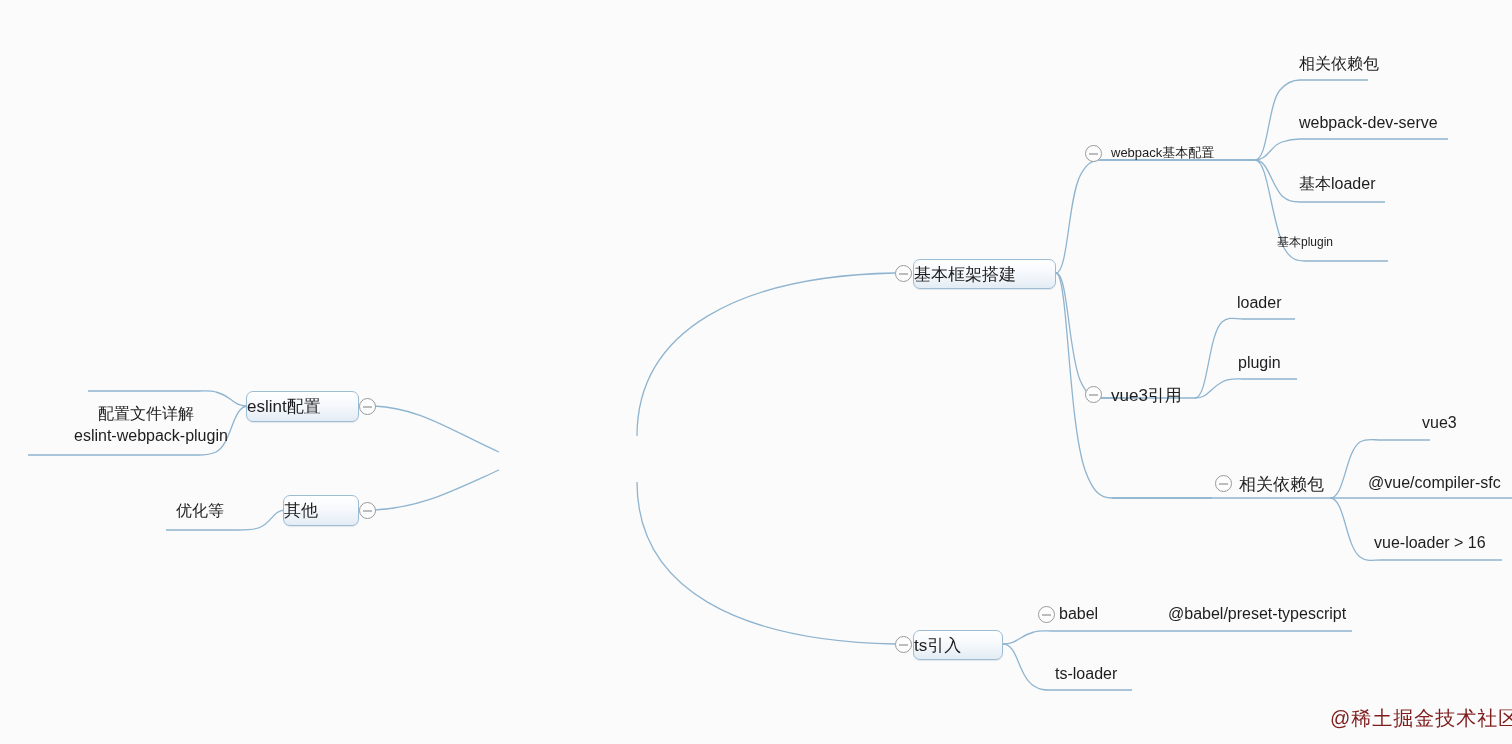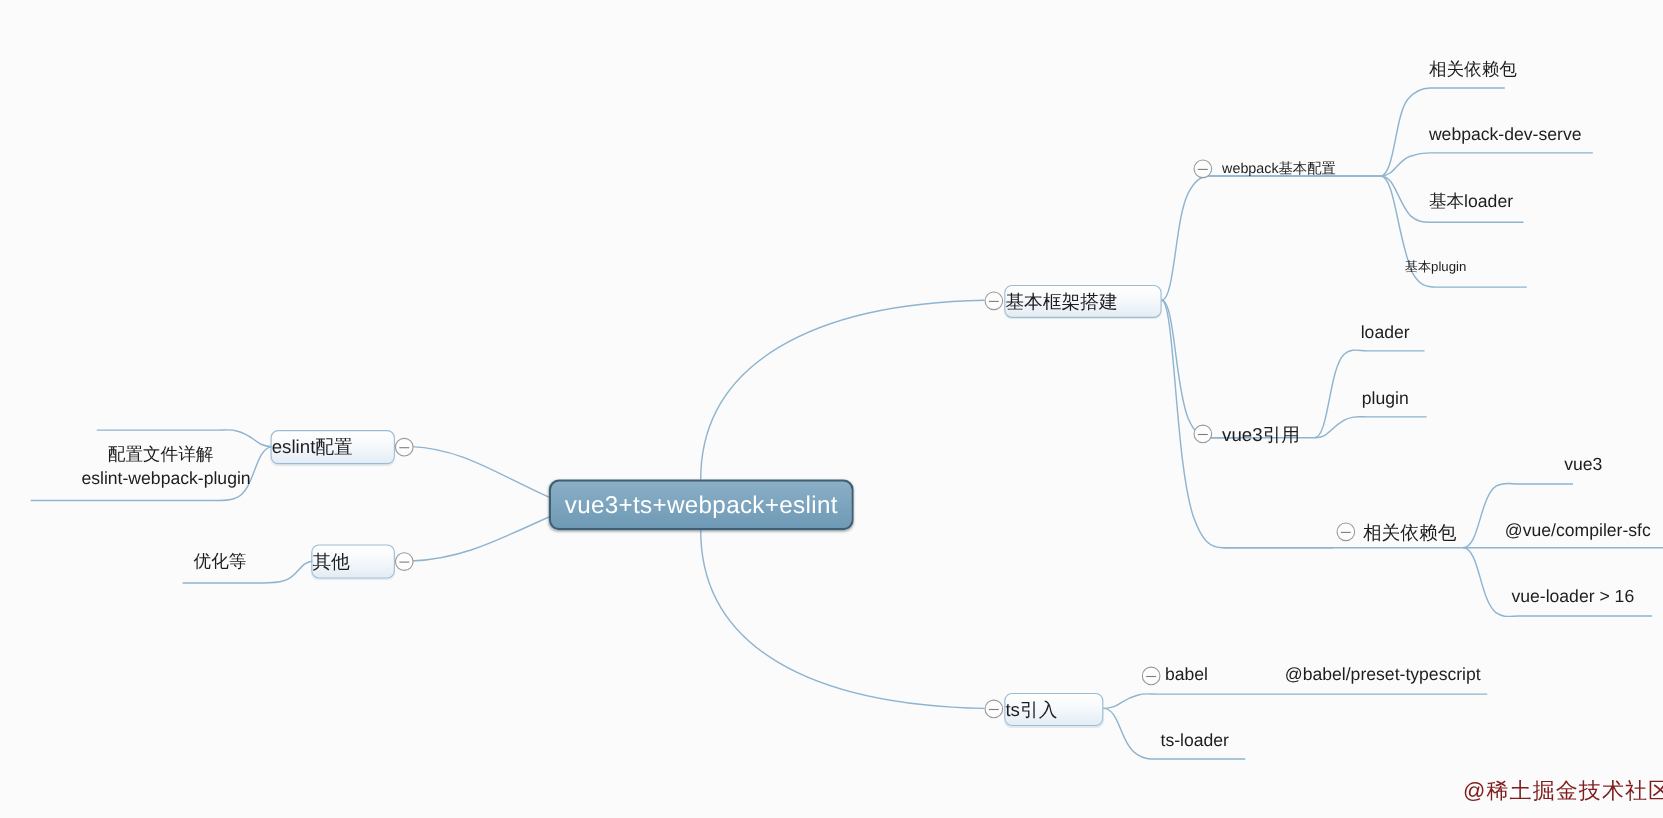--- a/index.html
+++ b/index.html
@@ -108,23 +108,20 @@
       <path d="M 1003 644 C 1018 644 1018 636 1034 632 C 1040 630 1045 631 1052 631 L 1352 631"></path>
       <path d="M 1003 644 C 1018 644 1018 676 1034 686 C 1040 690 1045 690 1052 690 L 1132 690"></path>
 
       <path d="M 248 406 C 232 406 232 396 216 392 C 210 390 205 391 198 391 L 88 391"></path>
       <path d="M 248 406 C 232 406 232 444 216 452 C 210 455 205 455 198 455 L 28 455"></path>
 
       <path d="M 286 510 C 272 510 272 524 258 528 C 252 530 246 530 238 530 L 166 530"></path>
     </g>
   </svg>
 
-  <div class="root-node" style="left:499px;top:436px;width:277px;height:46px;font-size:22px;">
-    <span>vue3+ts+webpack+eslint</span>
-  </div>
 
   <div class="toggle" style="left:895px;top:265px;"></div>
   <div class="box-node" style="left:913px;top:259px;width:143px;height:30px;font-size:17px;">
     <span>基本框架搭建</span>
   </div>
 
   <div class="toggle" style="left:1085px;top:145px;"></div>
   <div class="text-node" style="left:1111px;top:146px;font-size:13px;">
     <span>webpack基本配置</span>
   </div>

